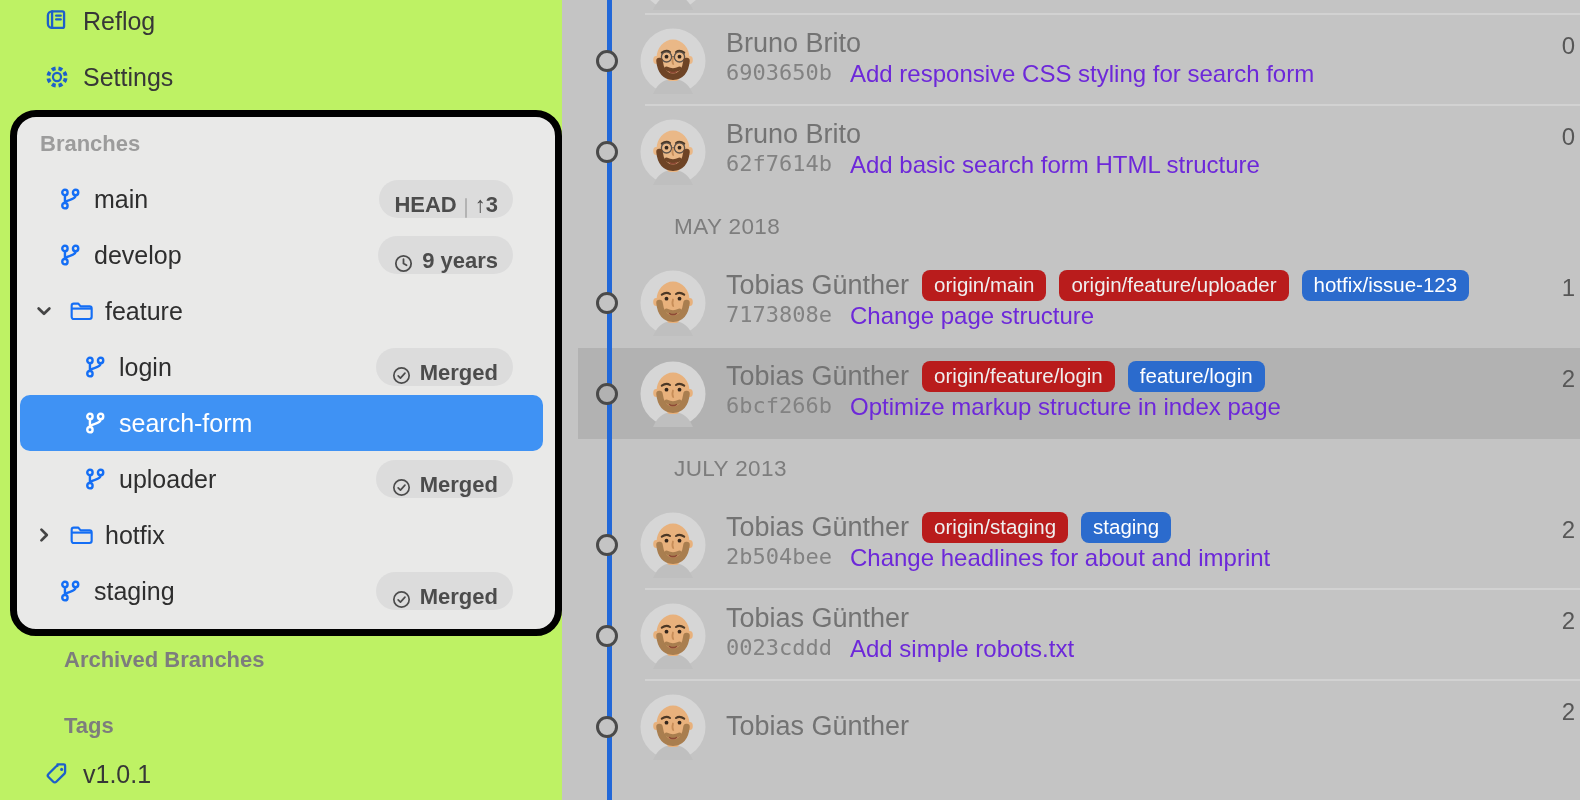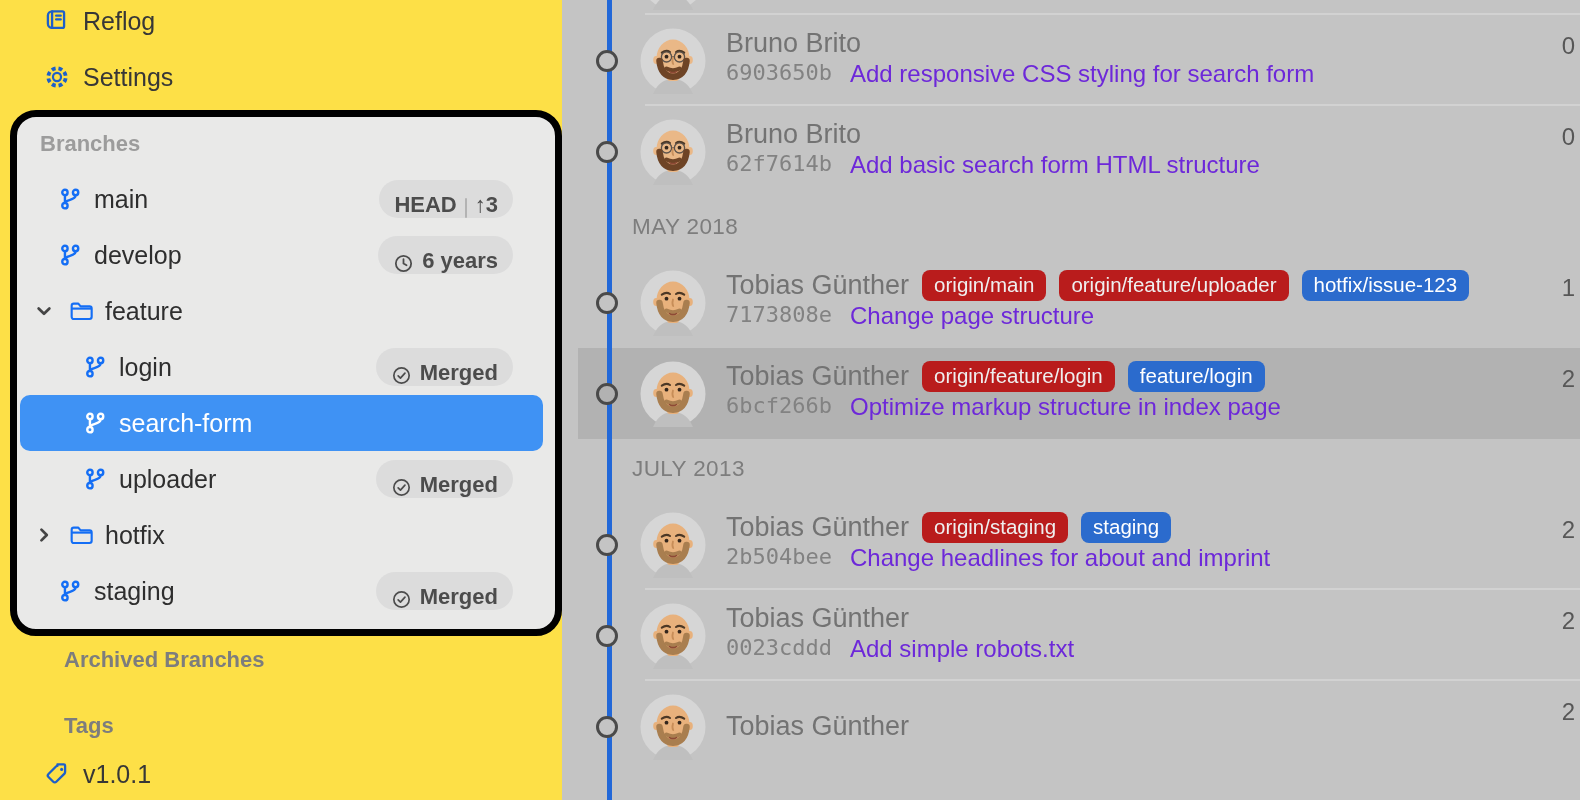--- a/index.html
+++ b/index.html
@@ -1,21 +1,21 @@
 <!DOCTYPE html>
 <html><head>
 <meta charset="utf-8">
 <style>
   * { margin:0; padding:0; box-sizing:border-box; }
   html,body { width:1580px; height:800px; overflow:hidden; }
   body { font-family:"Liberation Sans", sans-serif; background:#c4c4c4; position:relative; }
   #app { position:relative; width:1580px; height:800px; }
 
   
-  #sidebar { position:absolute; left:0; top:0; width:562px; height:800px; background:#fde047; }
+  #sidebar { position:absolute; left:0; top:0; width:562px; height:800px; background:#bef264; }
   .side-top { position:absolute; top:-7px; left:0; right:0; }
   .trow { display:flex; align-items:center; height:56px; padding-left:44px; gap:13px;
           font-size:25px; color:#373737; }
   .trow .bicon { color:#1d5fc9; }
   .bicon { width:26px; height:26px; flex:none; display:inline-flex; }
   .bicon svg { width:100%; height:100%; }
 
   
   .bbox { position:absolute; left:10px; top:110px; width:552px; height:526px;
           background:#e9e9e8; border:7px solid #000000; border-radius:26px; padding-top:12px; }
@@ -68,21 +68,21 @@
   .ref.local  { background:#2b6bcd; color:#ffffff; }
   .l2 { display:flex; align-items:flex-start; gap:18px; height:34px; }
   .hash { font-family:"DejaVu Sans Mono", monospace; font-size:22px; color:#828282; }
   .msg { font-size:24px; color:#6d28d9; font-weight:500; white-space:nowrap; }
   .rnum { position:absolute; right:5px; top:calc(50% - 29px); font-size:24px; color:#575757; z-index:2; }
 
   .divb::after { content:""; position:absolute; left:83px; right:0; bottom:0; height:2px;
                  background:#d2d2d2; z-index:2; }
   .spacer { height:15px; padding:0; overflow:visible; }
   .spacer .avatar { position:absolute; left:78px; top:-56px; z-index:0; }
-  .drow { position:relative; height:60px; display:flex; align-items:center; padding-left:70px;
+  .drow { position:relative; height:60px; display:flex; align-items:center; padding-left:112px;
           font-size:22.5px; color:#7d7d7d; font-weight:500; letter-spacing:.4px; }
 </style>
 </head>
 <body>
 
 <div id="app">
 
   <aside id="sidebar">
     <div class="side-top" id="side-top-list">
         <div class="trow">
@@ -147,21 +147,21 @@
             <span>develop</span>
             <span class="badge">
               <span class="sicon">
                 <svg viewBox="0 0 20 20">
                   <g fill="none" stroke="currentColor" stroke-width="1.7" stroke-linecap="round">
                     <circle cx="10" cy="10" r="7.3"></circle>
                     <path d="M10 5.9V10l2.9 1.7"></path>
                   </g>
                 </svg>
               </span>
-              <span>6 years</span>
+              <span>9 years</span>
             </span>
           </div>
           <div class="srow indf">
             <span class="chev">
               <svg viewBox="0 0 18 18">
                 <path d="M4.6 6.9 9 11.3l4.4-4.4" fill="none" stroke="currentColor" stroke-width="2.2" stroke-linecap="round" stroke-linejoin="round"></path>
               </svg>
             </span>
             <span class="bicon">
               <svg viewBox="0 0 18 18">

